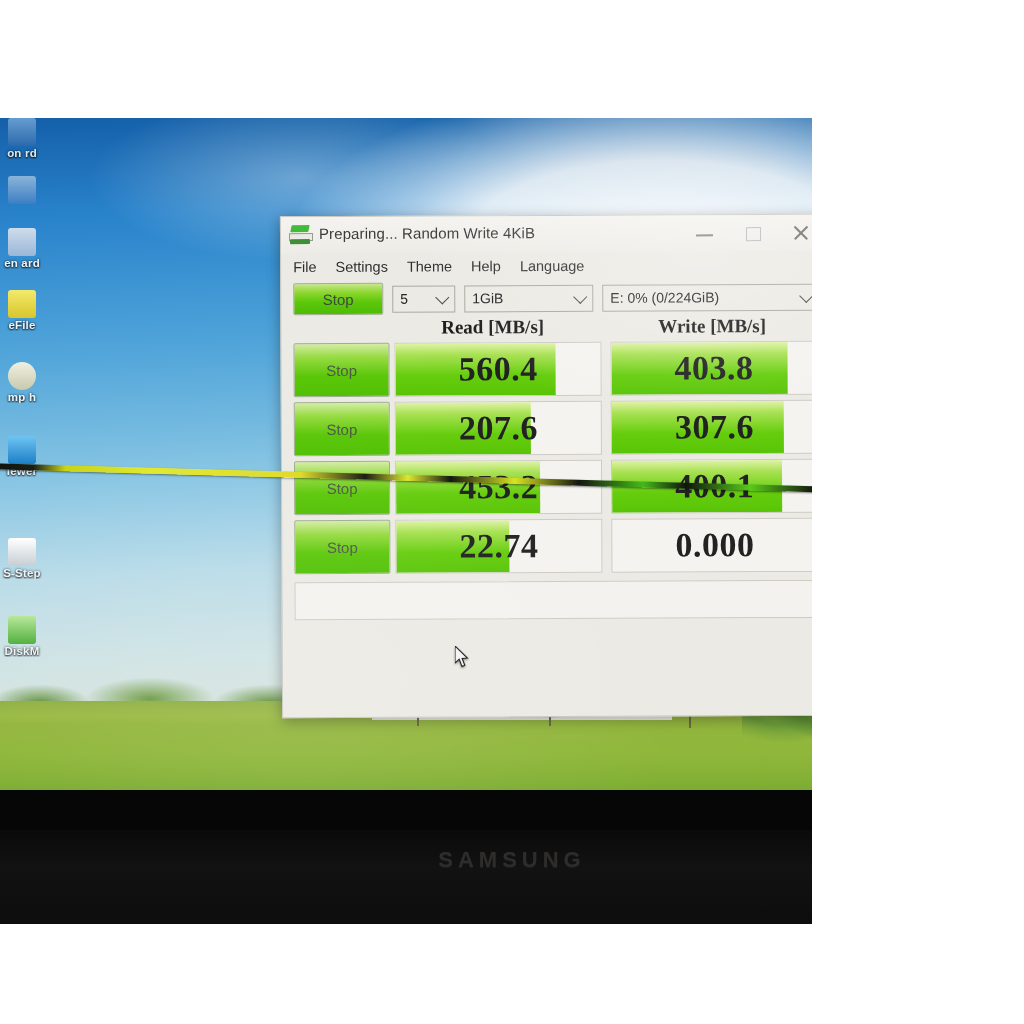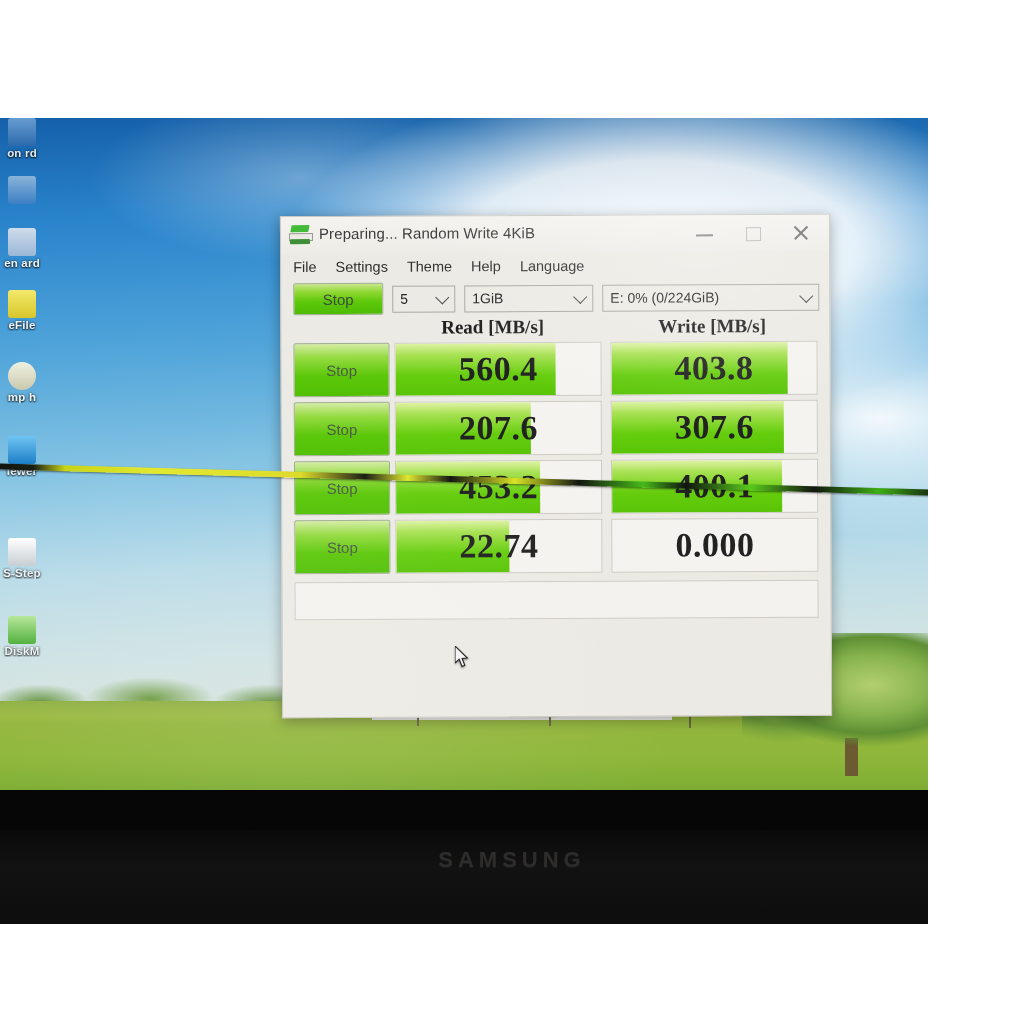--- a/index.html
+++ b/index.html
@@ -1,18 +1,18 @@
 <!DOCTYPE html>
 <html><head>
 <meta charset="utf-8">
 <style>
   html,body{margin:0;padding:0;background:#fff;}
   body{width:1024px;height:1024px;overflow:hidden;font-family:"Liberation Sans",sans-serif;}
 
-  #stage{position:relative;width:928px;height:1024px;background:#0f766e;overflow:hidden;}
+  #stage{position:relative;width:812px;height:1024px;background:#0f766e;overflow:hidden;}
 
   
   #photo{position:absolute;left:0;top:118px;width:1024px;height:770px;overflow:hidden;
          filter:blur(0.35px) saturate(1.02);}
 
   
   #wall{position:absolute;left:0;top:0;width:1024px;height:680px;
         background:
           radial-gradient(ellipse 520px 230px at 660px 130px, rgba(255,255,255,.97) 0%, rgba(255,255,255,.85) 38%, rgba(255,255,255,0) 72%),
           radial-gradient(ellipse 400px 170px at 880px 300px, rgba(255,255,255,.9) 0%, rgba(255,255,255,0) 70%),

